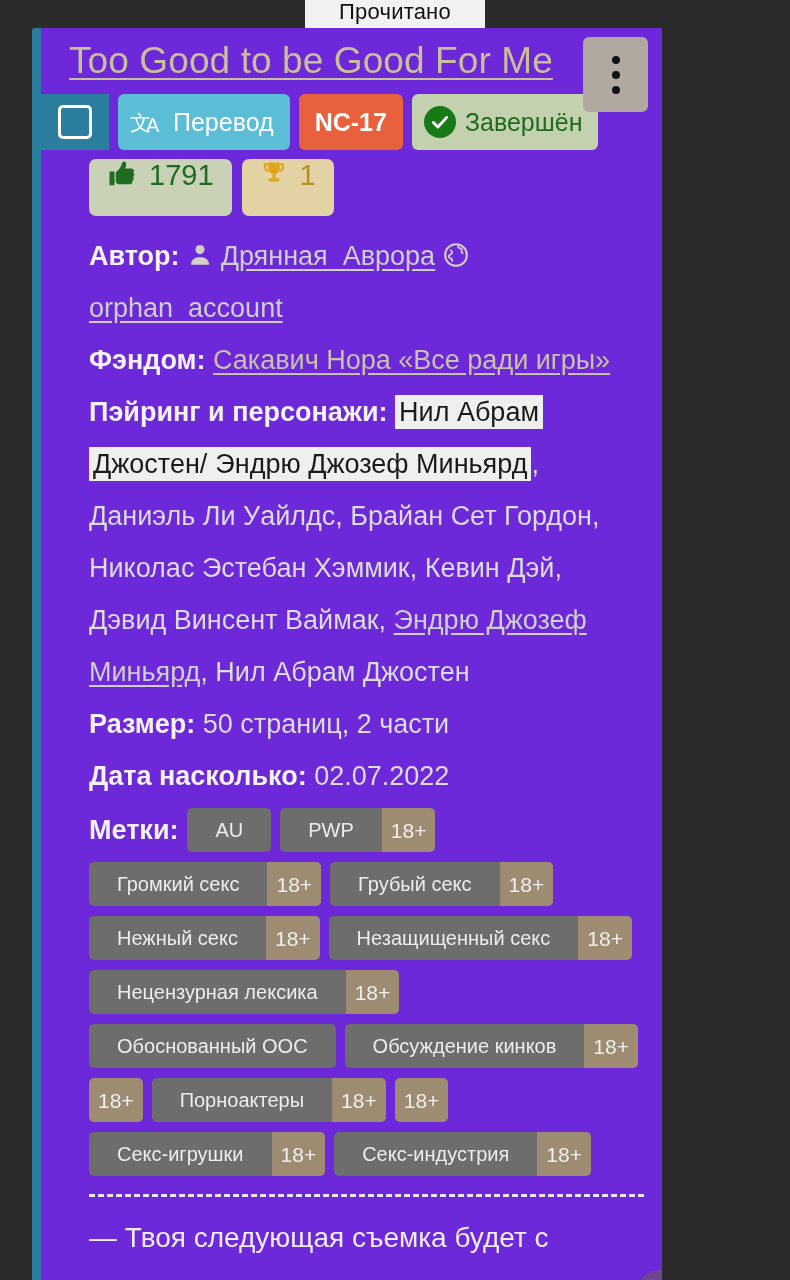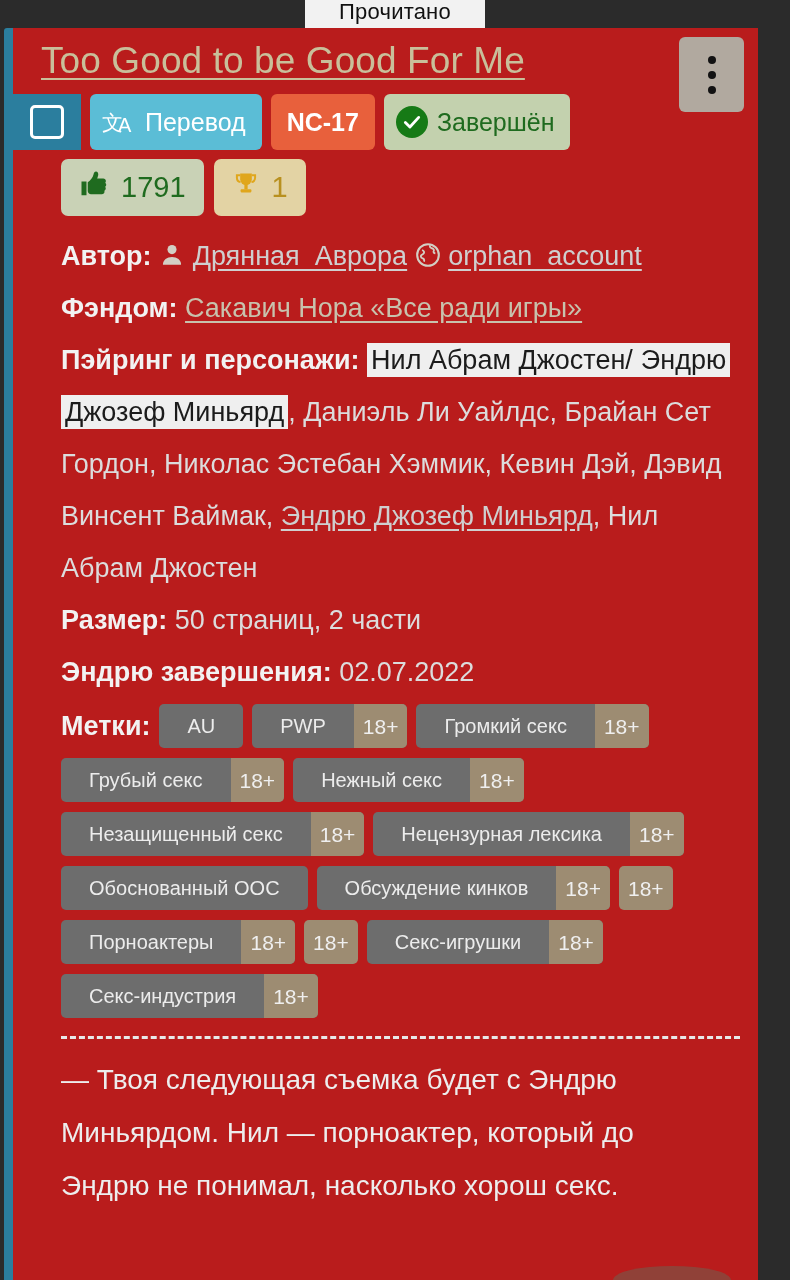--- a/index.html
+++ b/index.html
@@ -33,25 +33,25 @@
     text-align: center;
     letter-spacing: 0.2px;
     z-index: 20;
     white-space: nowrap;
     overflow: hidden;
   }
 
   
   .card {
     position: absolute;
-    left: 4px;
+    left: 32px;
     top: 28px;
-    width: 754px;
+    width: 630px;
     height: 1252px;
-    background: #b91c1c;
+    background: #6d28d9;
     border-left: 9px solid #2b7e9e;
     border-radius: 3px 0 0 0;
     overflow: hidden;
   }
 
   .card-inner {
     position: relative;
     width: 100%;
     height: 100%;
     padding: 0;
@@ -162,21 +162,21 @@
 
   .stat-row {
     display: flex;
     align-items: center;
     gap: 10px;
     padding-left: 48px;
     margin-top: 9px;
   }
   .stat {
     display: inline-flex;
-    align-items: center;
+    align-items: flex-start;
     gap: 12px;
     height: 57px;
     padding: 0 18px;
     border-radius: 7px;
     font-size: 29px;
     flex: none;
   }
   .stat--kudos  { background: #c9d2b6; color: #1f6b1f; }
   .stat--award  { background: #e3d3a4; color: #b8901f; }
 
@@ -388,21 +388,21 @@
           <span class="meta-label">Пэйринг и персонажи:</span>
           <span class="hl">Нил Абрам Джостен/</span><span class="hl">Эндрю Джозеф Миньярд</span><span class="meta-val">, Даниэль Ли Уайлдс, Брайан Сет Гордон, Николас Эстебан Хэммик, Кевин Дэй, Дэвид Винсент Ваймак, </span><a class="meta-link">Эндрю Джозеф Миньярд</a><span class="meta-val">, Нил Абрам Джостен</span>
         </div>
 
         <div class="meta-block">
           <span class="meta-label">Размер:</span>
           <span class="meta-val">50 страниц, 2 части</span>
         </div>
 
         <div class="meta-block">
-          <span class="meta-label">Эндрю завершения:</span>
+          <span class="meta-label">Дата насколько:</span>
           <span class="meta-val">02.07.2022</span>
         </div>
       </div>
 
       <div class="tags-wrap">
         <span class="tags-label">Метки:</span>
 
       <span class="tag">
             <span class="tag-name">AU</span>
           </span>

